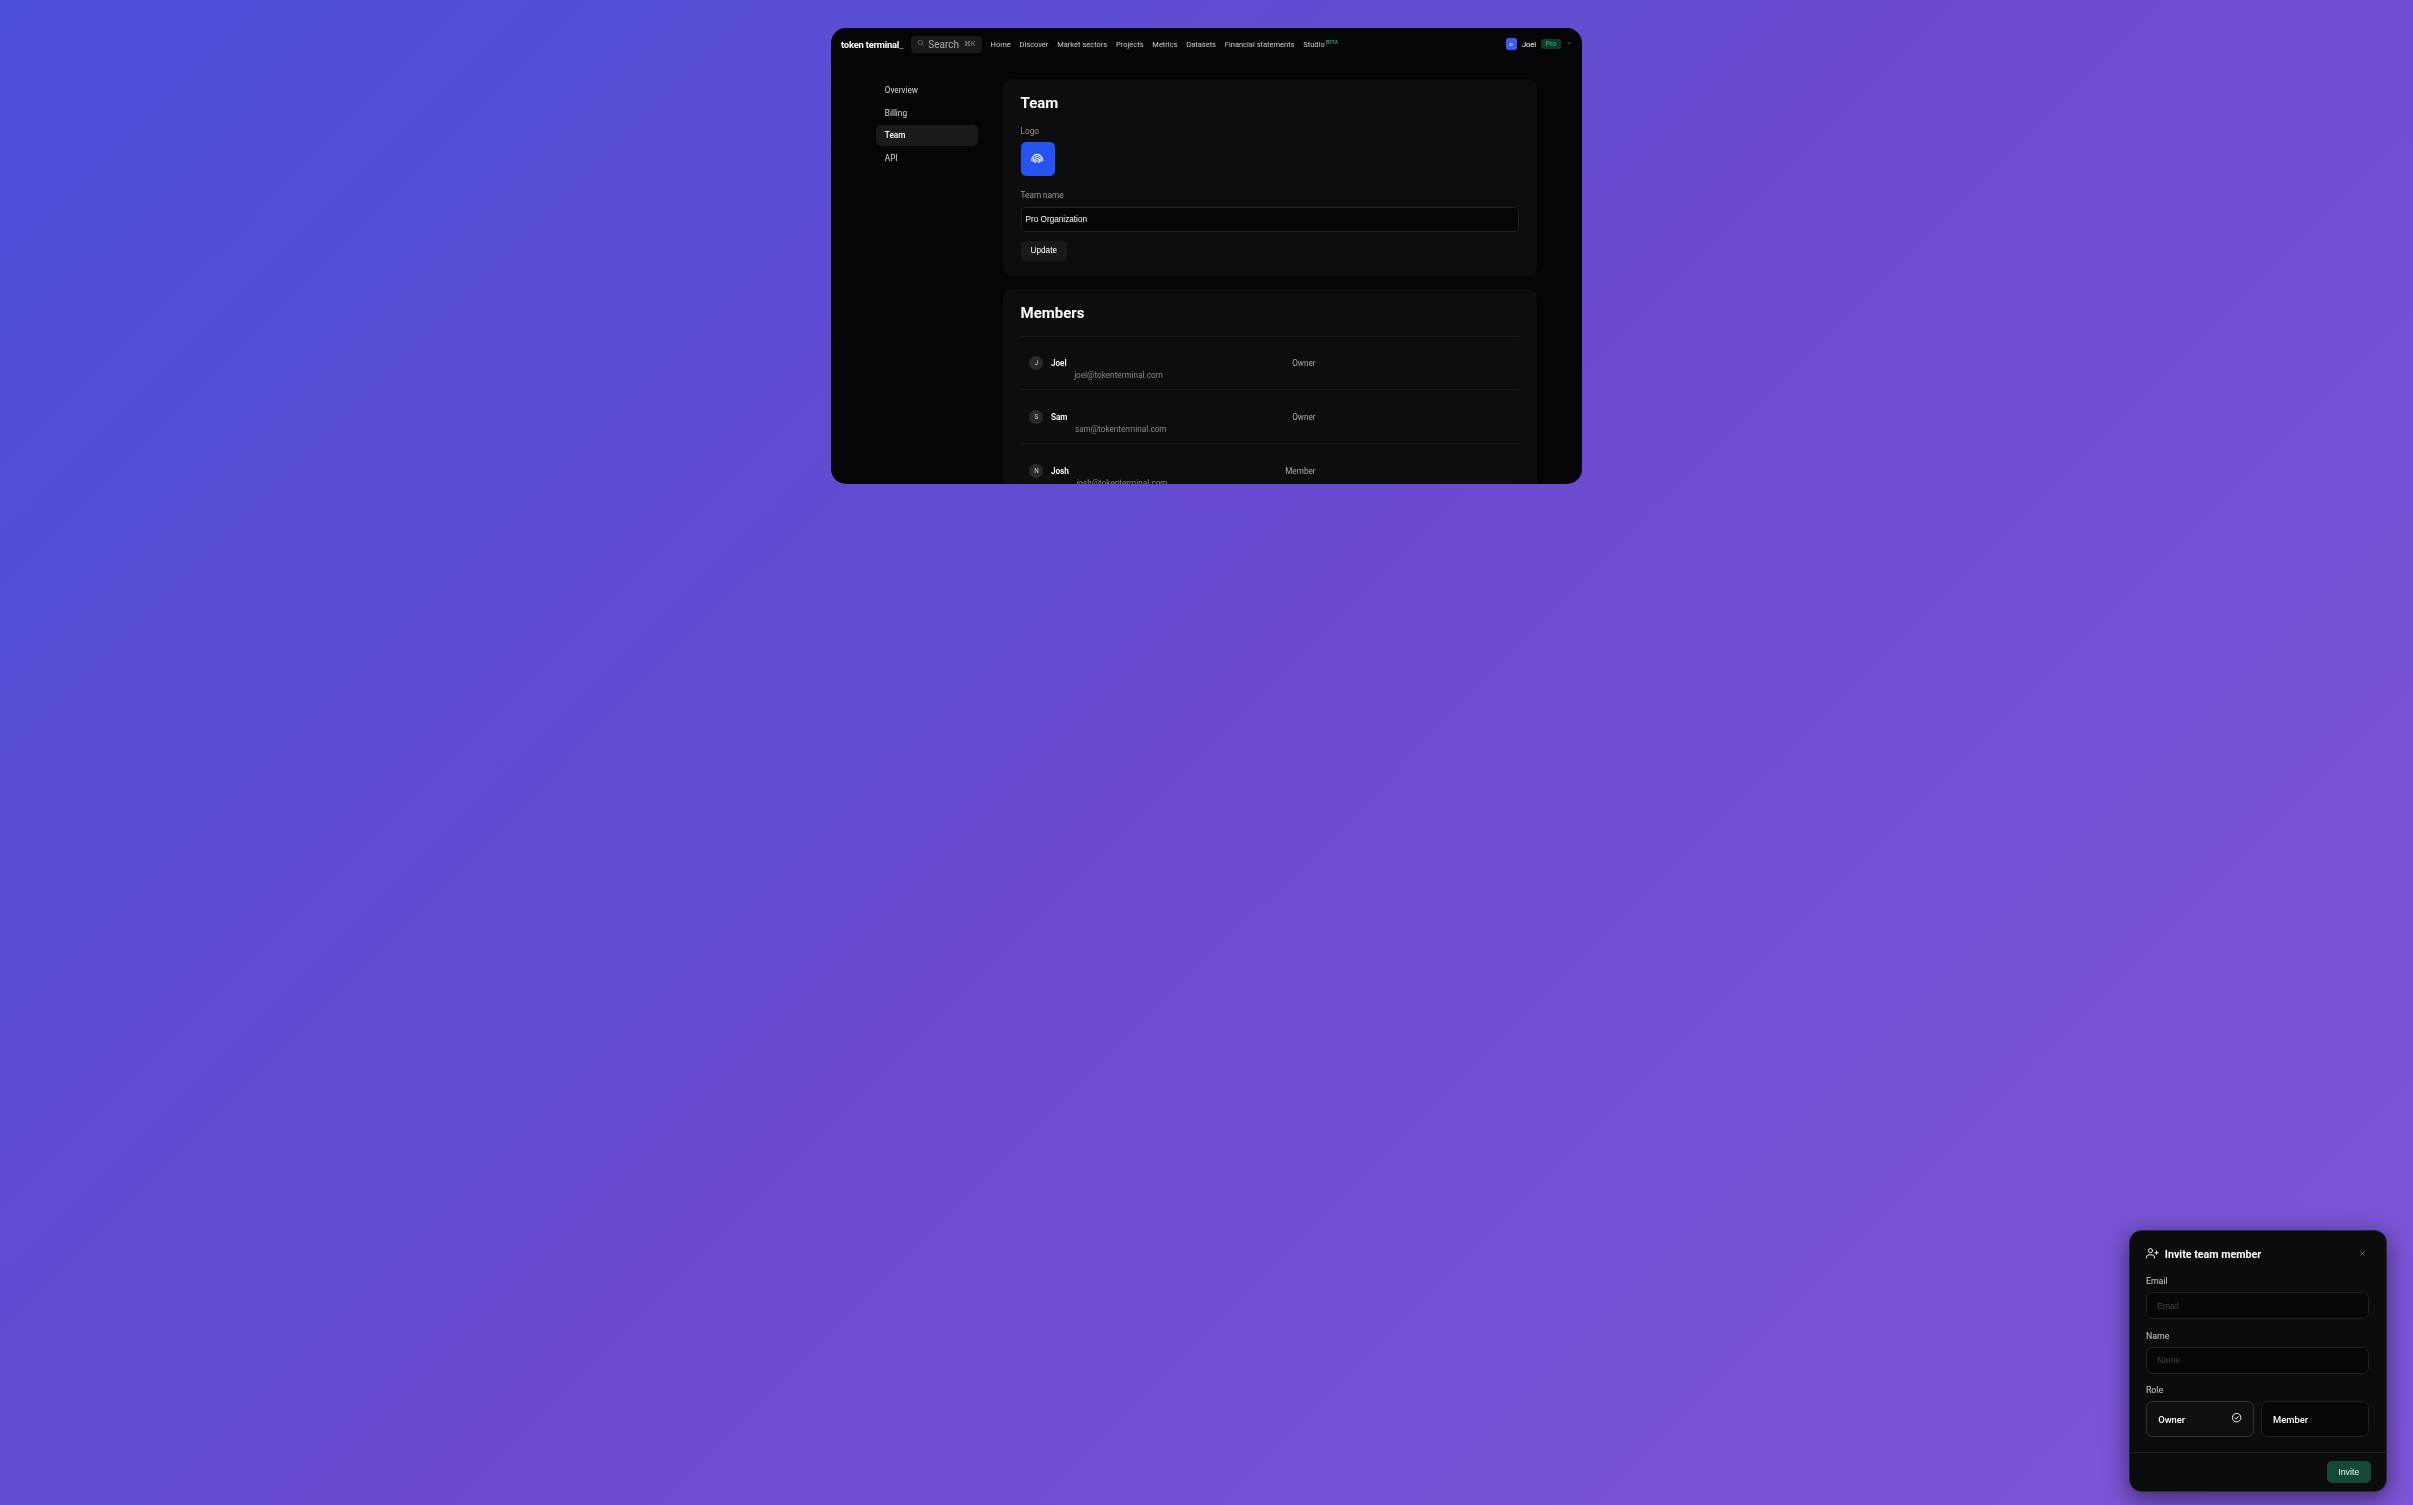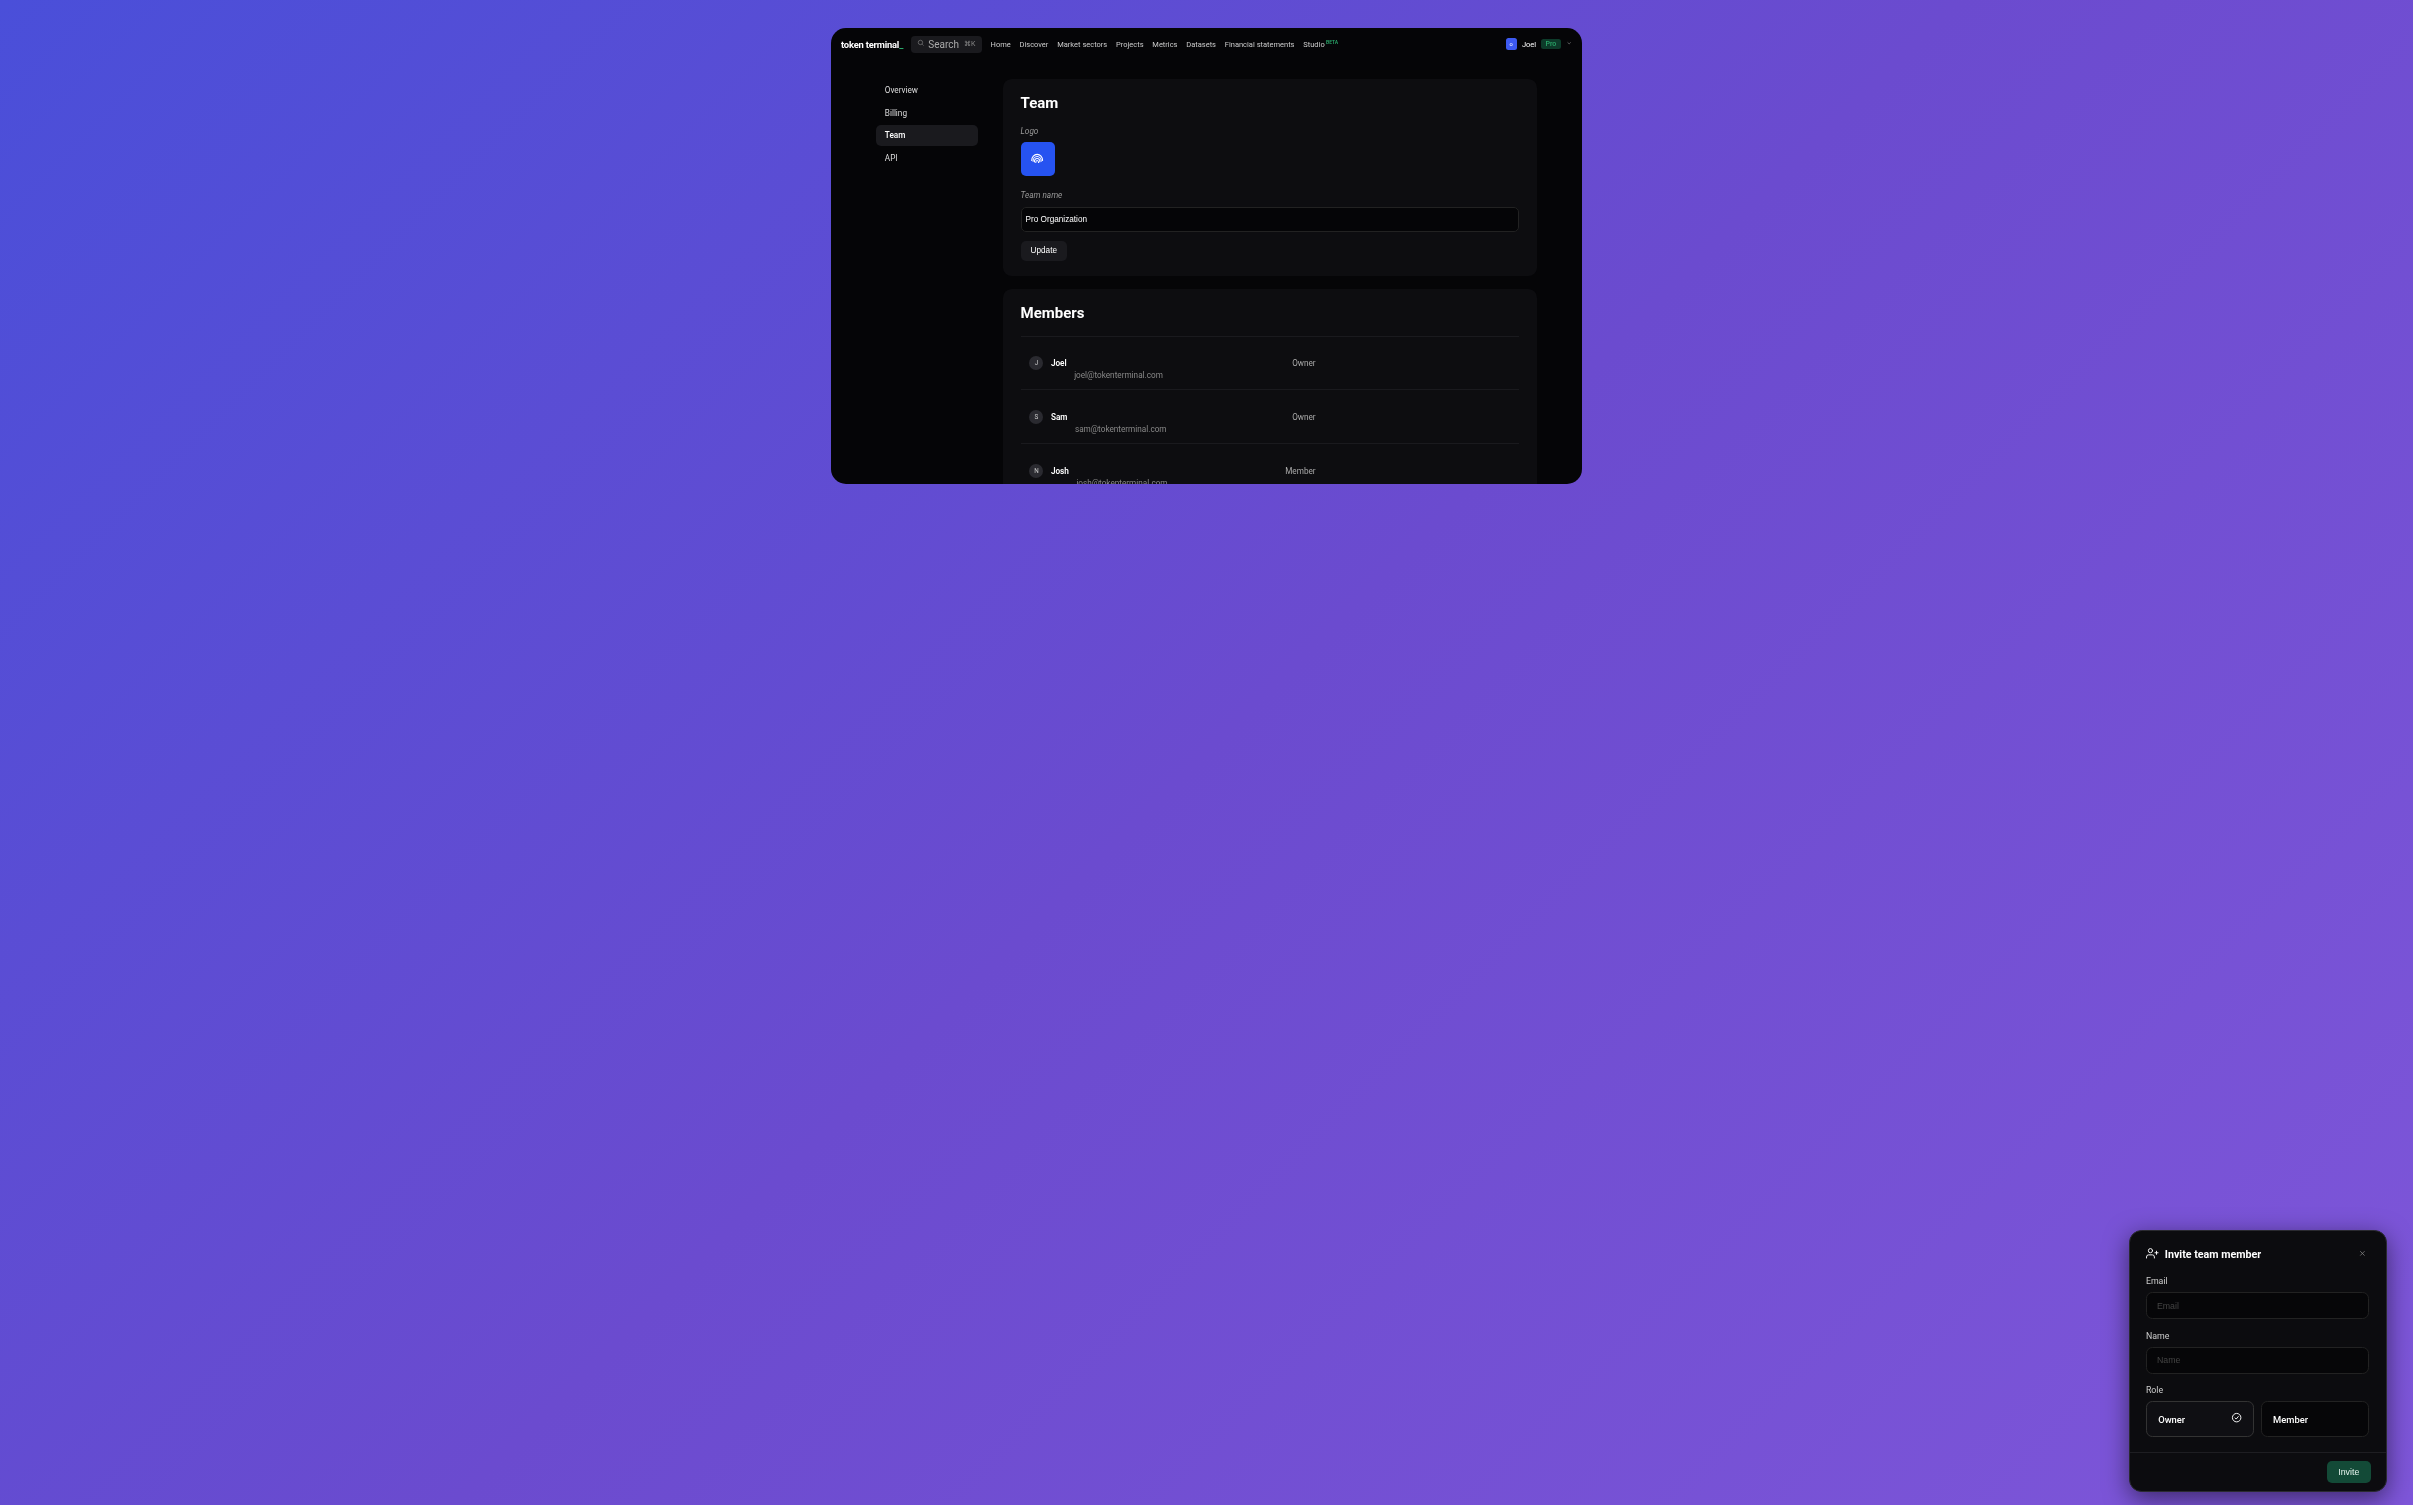--- a/index.html
+++ b/index.html
@@ -96,21 +96,21 @@
       cursor: pointer;
     }
     .sidebar-item.active { background: #1a1a1e; color: #fff; font-weight: 500; }
     .content-area { flex: 1; display: flex; flex-direction: column; gap: 12.6px; }
     .card {
       background: #0d0d10;
       border-radius: 8.8px;
       padding: 15px 17.6px;
     }
     .card-title { color: #fff; font-size: 15px; font-weight: 700; margin-bottom: 14px; }
-    .field-label { color: #999; font-size: 8.2px; margin-bottom: 6.3px; font-style: italic; }
+    .field-label { color: #999; font-size: 8.2px; margin-bottom: 6.3px; }
     .logo-box {
       width: 34px; height: 34px;
       background: #2653f1;
       border-radius: 5px;
       display: flex; align-items: center; justify-content: center;
       margin-bottom: 14px;
       cursor: pointer;
     }
     .text-input {
       width: 100%;

